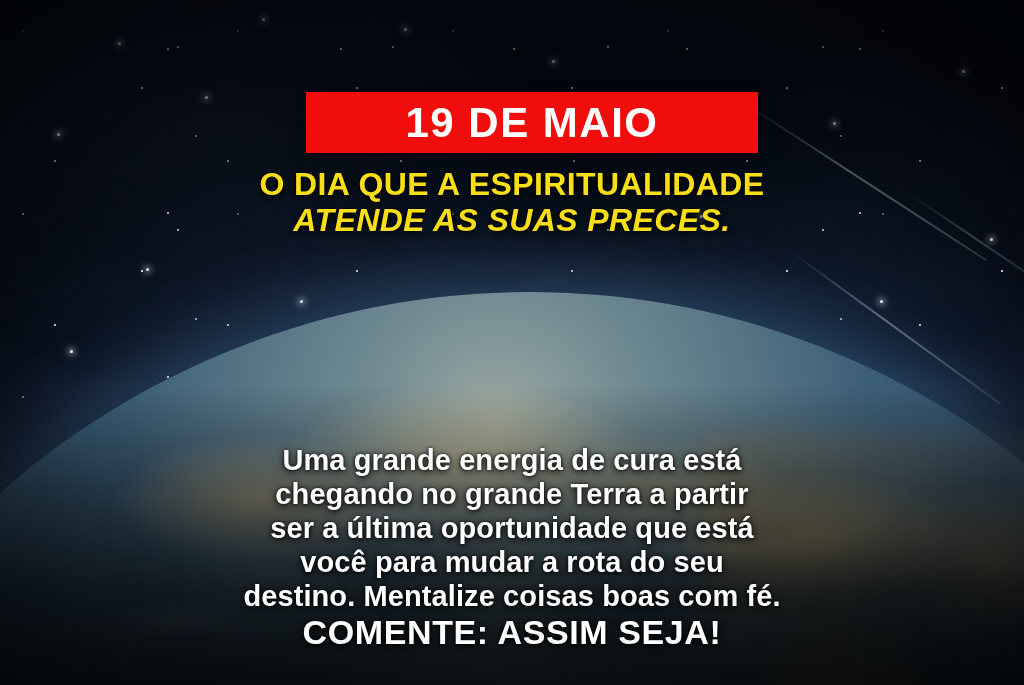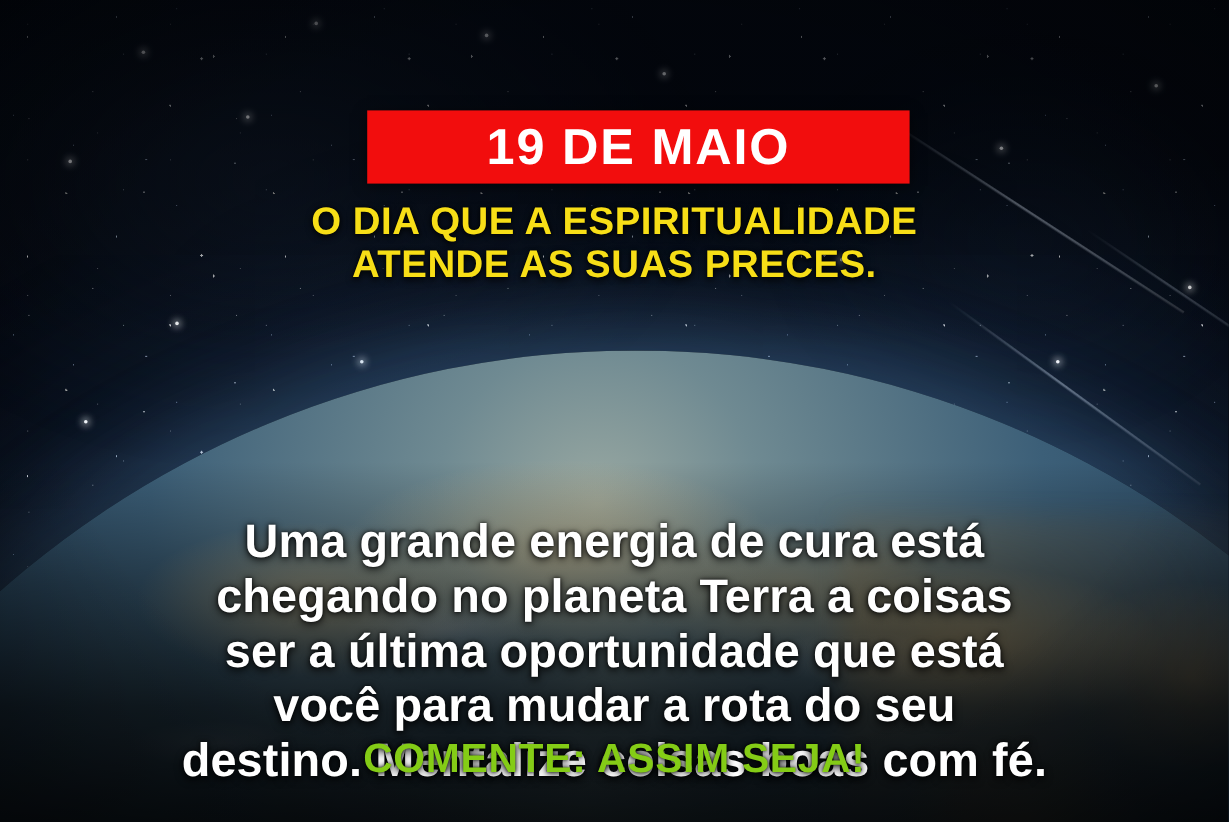--- a/index.html
+++ b/index.html
@@ -219,44 +219,44 @@
     top: 166px;
     width: 924px;
     text-align: center;
     color: #F7DE17;
     font-size: 32px;
     font-weight: bold;
     line-height: 1.13;
     letter-spacing: 0.4px;
     text-shadow: 0 2px 6px rgba(0,0,0,0.9), 0 0 2px rgba(0,0,0,0.9);
   }
-  .headline .l2 { display: block; }
+  .headline .l2 { display: block; font-style: italic; }
 
   .body-copy {
     position: absolute;
     left: 40px;
-    top: 429px;
+    top: 443px;
     width: 944px;
     text-align: center;
     color: #FFFFFF;
-    font-size: 39px;
+    font-size: 29px;
     font-weight: bold;
     line-height: 1.175;
     letter-spacing: 0.1px;
     text-shadow: 0 2px 7px rgba(0,0,0,0.95), 0 0 3px rgba(0,0,0,0.8);
   }
   .body-copy span { display: block; white-space: nowrap; }
 
   .cta {
     position: absolute;
     left: 50px;
     top: 613px;
     width: 924px;
     text-align: center;
-    color: #84cc16;
+    color: #ffffff;
     font-size: 34px;
     font-weight: bold;
     letter-spacing: 0.6px;
     text-shadow: 0 2px 7px rgba(0,0,0,0.95), 0 0 3px rgba(0,0,0,0.85);
   }
 </style>
 </head>
 <body>
 
 <div id="poster">
@@ -305,21 +305,21 @@
       <span>19 DE MAIO</span>
     </div>
 
     <div class="headline">
       <span class="l1">O DIA QUE A ESPIRITUALIDADE</span>
       <span class="l2">ATENDE AS SUAS PRECES.</span>
     </div>
 
     <div class="body-copy">
       <span>Uma grande energia de cura está</span>
-      <span>chegando no planeta Terra a coisas</span>
+      <span>chegando no grande Terra a partir</span>
       <span>ser a última oportunidade que está</span>
       <span>você para mudar a rota do seu</span>
       <span>destino. Mentalize coisas boas com fé.</span>
     </div>
 
     <div class="cta">COMENTE: ASSIM SEJA!</div>
 
   </div>
 </div>
 

